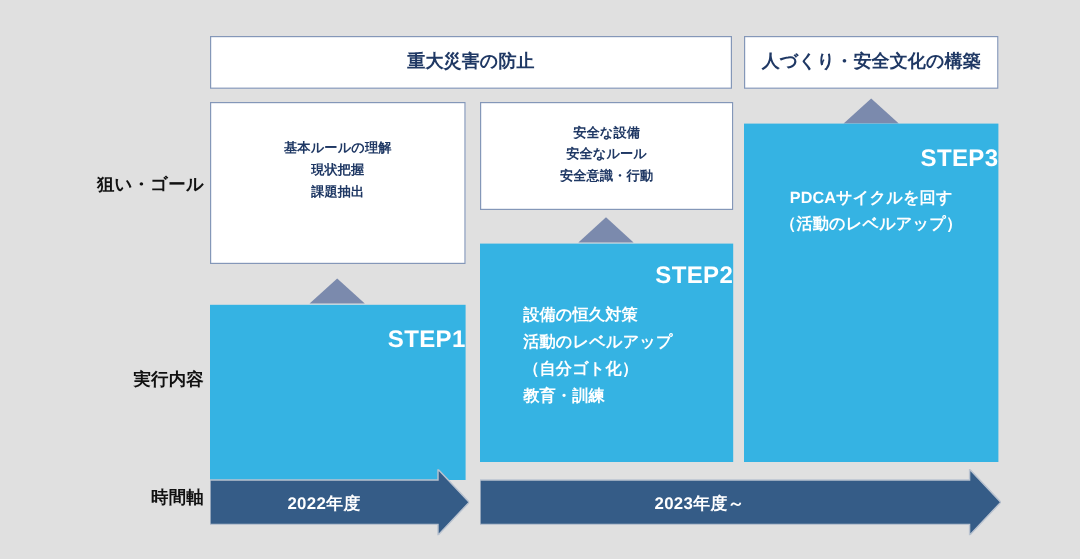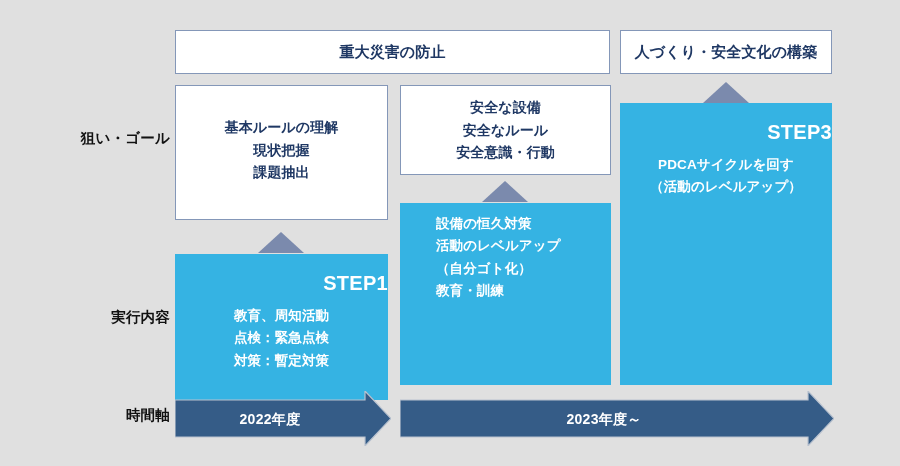--- a/index.html
+++ b/index.html
@@ -38,21 +38,21 @@
     background: #ffffff;
     border: 1.6px solid #8497b8;
     box-sizing: border-box;
     display: flex;
     align-items: center;
     justify-content: center;
     text-align: center;
   }
   .wbox .txt {
     color: #1f3864;
-    font-size: 14px;
+    font-size: 11px;
     font-weight: bold;
     line-height: 1.62;
     letter-spacing: 0.1px;
     white-space: pre-line;
   }
   .wbox.banner .txt {
     font-size: 15px;
   }
   .wbox.goal-top {
     align-items: flex-start;
@@ -126,21 +126,21 @@
     letter-spacing: 0.3px;
     white-space: nowrap;
     text-align: center;
   }
 </style>
 </head>
 <body>
 
 <div id="canvas">
 
-  <div class="row-label" id="label-goal" style="left:60px; top:131px; width:110px;text-align:right;">狙い・ゴール</div>
+  <div class="row-label" id="label-goal" style="left:60px; top:147px; width:110px;text-align:right;">狙い・ゴール</div>
 
   <div class="row-label" id="label-action" style="left:60px; top:310px; width:110px;">実行内容</div>
 
   <div class="row-label" id="label-timeline" style="left:60px; top:408px; width:110px;">時間軸</div>
 
   <div class="wbox banner" id="banner1" style="left:175px; top:30px; width:435px; height:44px;">
     <span class="txt">重大災害の防止</span>
   </div>
 
   <div class="wbox banner" id="banner2" style="left:620px; top:30px; width:212px; height:44px;">
@@ -160,26 +160,24 @@
 安全なルール
 安全意識・行動</span>
   </div>
 
   <div class="up-tri" style="left:258px; top:232px;"></div>
 
   <div class="up-tri" style="left:482px; top:181px;"></div>
 
   <div class="sbox" id="step1-box" style="left:175px; top:254px; width:213px; height:146px;">
     <div class="step-title">STEP1</div>
-    <div class="step-body centered">教育、周知活動
-点検：緊急点検
-対策：暫定対策</div>
   </div>
 
   <div class="sbox" id="step2-box" style="left:400px; top:203px; width:211px; height:182px;">
+    <div class="step-title">STEP2</div>
     <div class="step-body lefty">設備の恒久対策
 活動のレベルアップ
 （自分ゴト化）
 教育・訓練</div>
   </div>
 
   <div class="sbox" id="step3-box" style="left:620px; top:103px; width:212px; height:282px;">
     <div class="step-title">STEP3</div>
     <div class="step-body centered">PDCAサイクルを回す
 （活動のレベルアップ）</div>
@@ -190,15 +188,15 @@
       <polygon points="0,9 190,9 190,0 216,27.5 190,55 190,46 0,46" fill="#355c87" stroke="#b9c2cf" stroke-width="1.2"></polygon>
     </svg>
   </div>
   <div class="tl-label" style="left:175px; top:411px; width:190px;">2022年度</div>
 
   <div class="tl-arrow" id="tl2" style="left:400px; top:391px; width:434px; height:55px;">
     <svg width="434" height="55" viewBox="0 0 434 55">
       <polygon points="0,9 408,9 408,0 434,27.5 408,55 408,46 0,46" fill="#355c87" stroke="#b9c2cf" stroke-width="1.2"></polygon>
     </svg>
   </div>
-  <div class="tl-label" style="left:400px; top:411px; width:408px;">2023年度～</div>
+  <div class="tl-label" style="left:379px; top:411px; width:408px;">2023年度～</div>
 
 </div>
 
 </body></html>

